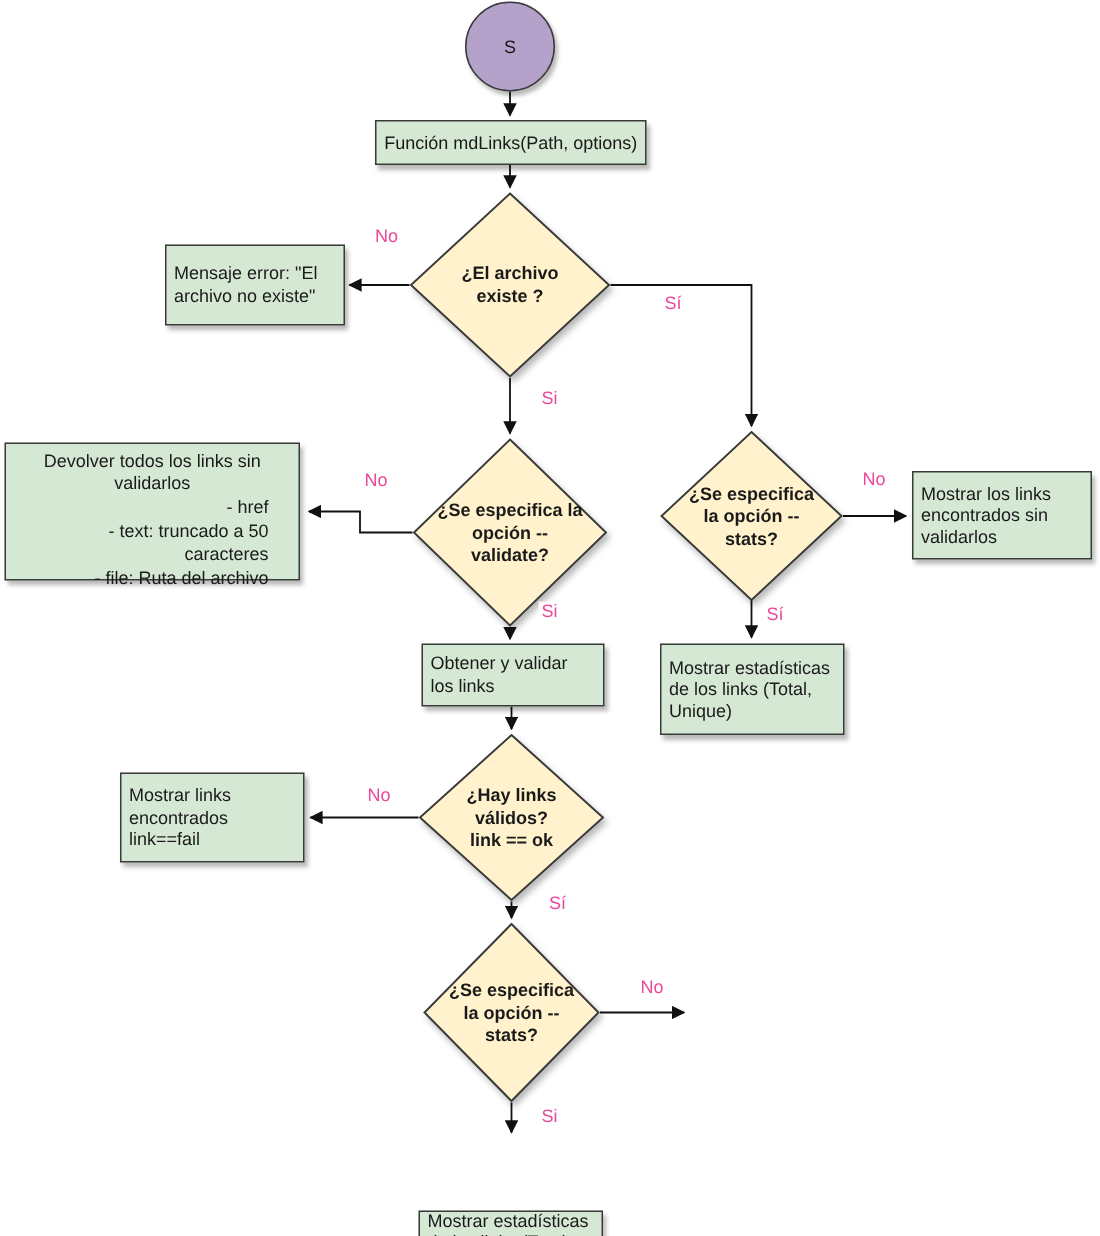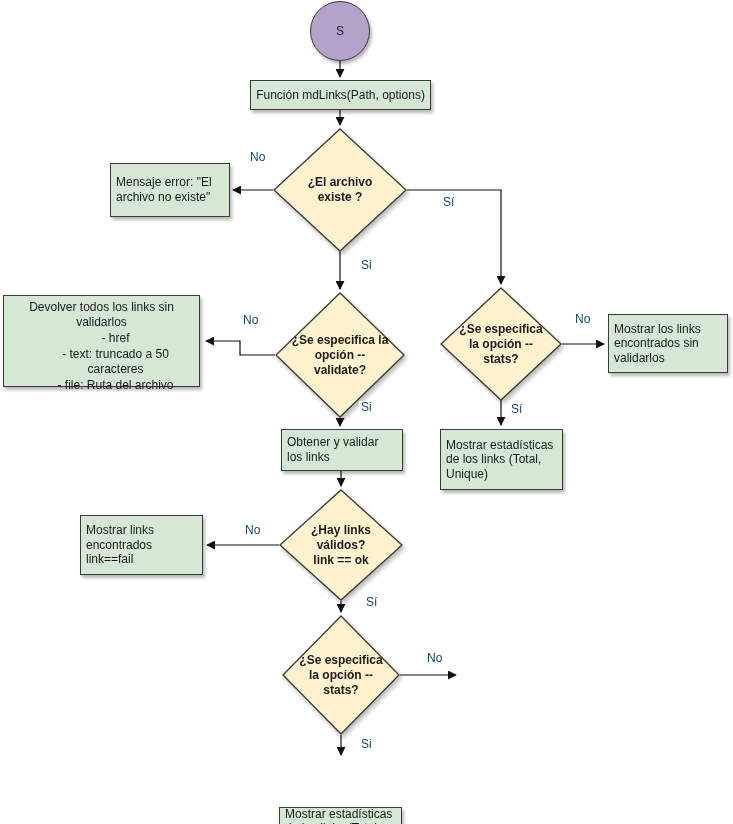--- a/index.html
+++ b/index.html
@@ -30,24 +30,24 @@
     border-radius:50%;
     box-shadow:2px 3px 3px rgba(0,0,0,0.28);
     display:flex;align-items:center;justify-content:center;
   }
   .diamond svg{position:absolute;left:0;top:0;filter:drop-shadow(2px 3px 2px rgba(0,0,0,0.28));}
   .diamond polygon{fill:var(--decision-fill);stroke:var(--stroke);stroke-width:1.3;}
   .diamond .dtext{
     position:absolute;inset:0;display:flex;flex-direction:column;align-items:center;justify-content:center;
     text-align:center;padding:0 16px;line-height:1.25;font-weight:bold;
   }
-  .edge-label{position:absolute;color:#0c4a6e;background:rgba(255,255,255,0.85);padding:0 2px;line-height:1.1;}
+  .edge-label{position:absolute;color:#ec4899;background:rgba(255,255,255,0.85);padding:0 2px;line-height:1.1;}
   .multibox{display:block;padding:4px 20px;text-align:left;}
   .multibox .title{text-align:center;margin-bottom:1px;line-height:1.25;}
-  .multibox .item{text-align:center;line-height:1.3;margin-left:28px;}
+  .multibox .item{text-align:right;line-height:1.3;margin-left:28px;}
 </style>
 </head>
 <body>
 
 <div id="canvas">
 
   <svg id="edges" xmlns="http://www.w3.org/2000/svg">
     <defs>
       <marker id="arrow" viewBox="0 0 10 10" refX="9" refY="5" markerWidth="7.5" markerHeight="7.5" orient="auto-start-reverse">
         <path d="M0,0 L10,5 L0,10 z" fill="#111111"></path>

